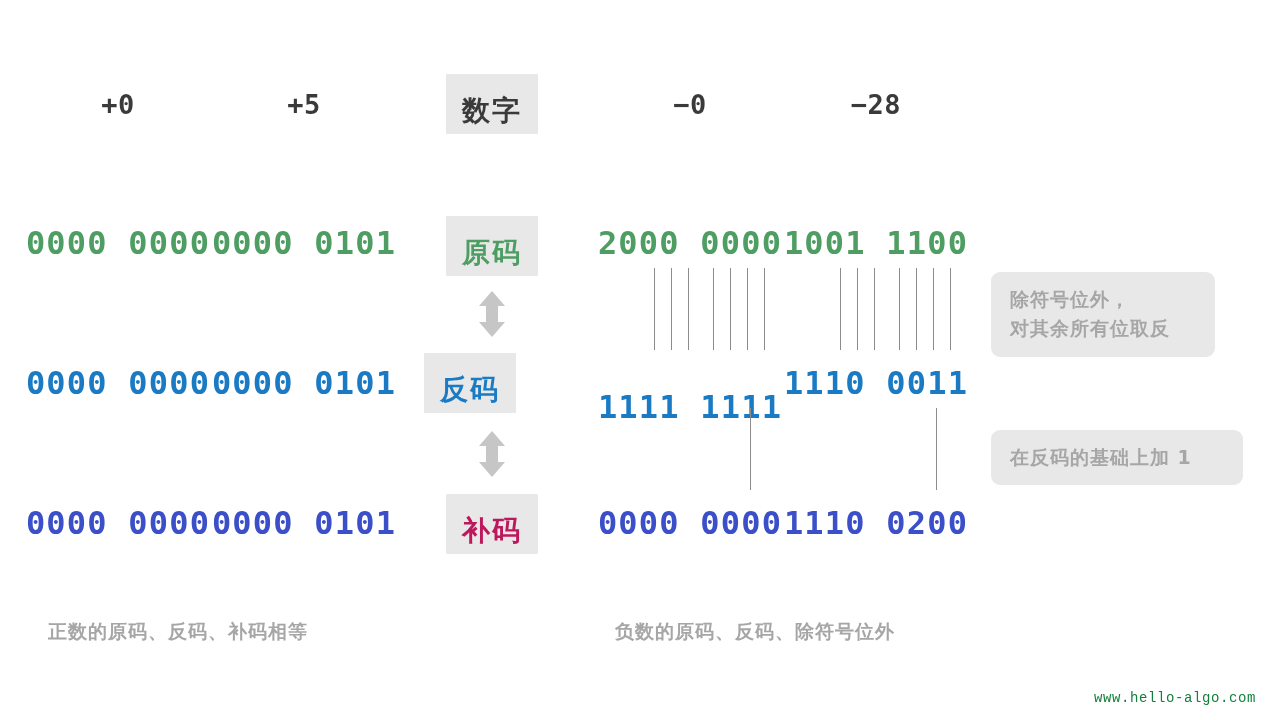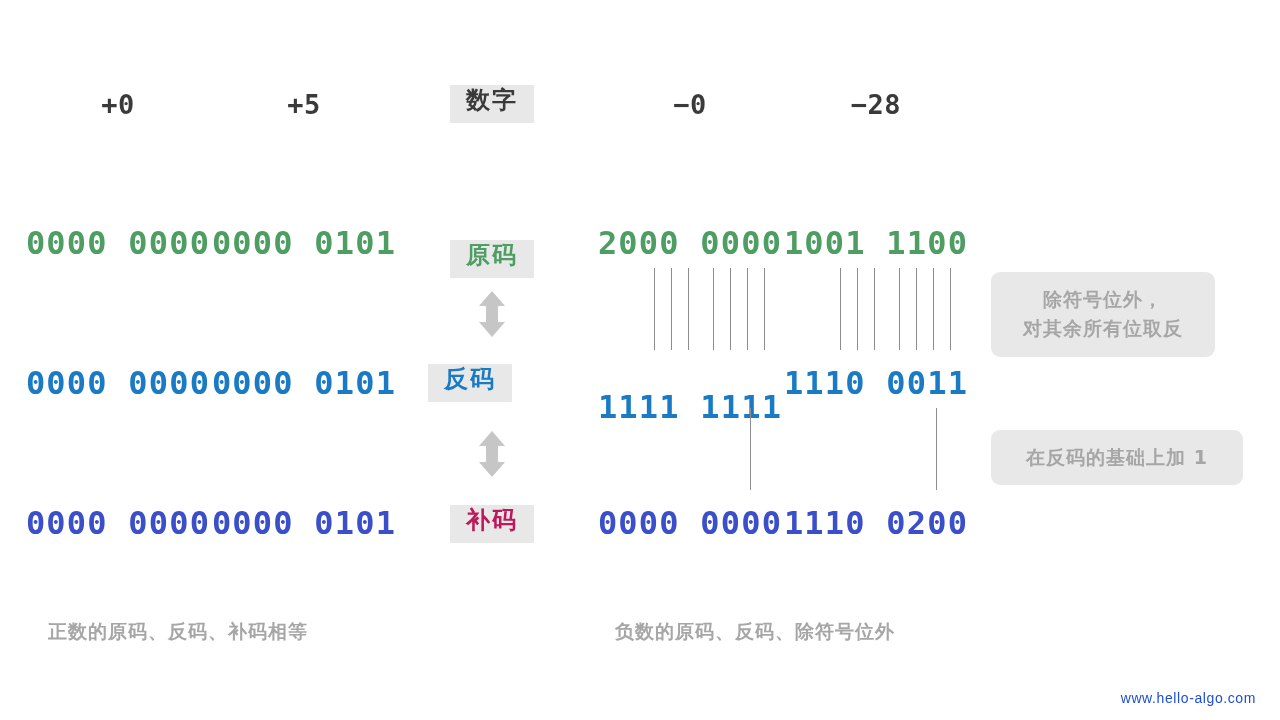--- a/index.html
+++ b/index.html
@@ -32,23 +32,23 @@
     font-size: 27px;
     font-weight: bold;
     color: #3a3a3a;
     letter-spacing: 0.5px;
   }
 
   
   .badge {
     background: #e8e8e8;
     border-radius: 1px;
-    font-size: 24px;
-    font-weight: bold;
-    padding: 3px 16px 9px 16px;
+    font-size: 28px;
+    font-weight: bold;
+    padding: 22px 16px 9px 16px;
     line-height: 1.05;
     letter-spacing: 2px;
   }
   .badge-dark  { color: #3a3a3a; }
   .badge-green { color: #4e9e63; }
   .badge-blue  { color: #1a7bc4; }
   .badge-indigo{ color: #be185d; }
 
   
   .bits {
@@ -80,40 +80,39 @@
     position: absolute;
     background: #e8e8e8;
     border-radius: 9px;
     color: #a6a6a6;
     font-size: 19px;
     font-weight: bold;
     line-height: 1.55;
     letter-spacing: 1px;
     padding: 13px 19px;
     white-space: pre-line;
-    text-align: center;
   }
 
   
   .caption {
     position: absolute;
     color: #a6a6a6;
     font-size: 19px;
     font-weight: bold;
     letter-spacing: 1px;
     white-space: pre;
   }
 
   
   .watermark {
     position: absolute;
     right: 24px;
     bottom: 14px;
-    color: #1d4ed8;
-    font-family: Liberation Sans, sans-serif;
+    color: #15803d;
+    font-family: Liberation Mono, monospace;
     font-size: 14px;
     letter-spacing: 0.6px;
   }
 </style>
 </head>
 <body>
 
 <div id="canvas">
 
   <div class="cell hdr-num" style="left:48px;  top:84px; width:140px; height:40px;">+0</div>
@@ -125,21 +124,21 @@
   </div>
 
   <div class="cell hdr-num" style="left:620px; top:84px; width:140px; height:40px;">−0</div>
 
   <div class="cell hdr-num" style="left:806px; top:84px; width:140px; height:40px;">−28</div>
 
   <div class="cell bits c-green" style="left:48px;  top:222px; width:140px; height:42px;">0000 0000</div>
 
   <div class="cell bits c-green" style="left:234px; top:222px; width:140px; height:42px;">0000 0101</div>
 
-  <div class="cell" style="left:422px; top:233px; width:140px; height:52px;justify-content:center;">
+  <div class="cell" style="left:422px; top:220px; width:140px; height:52px;justify-content:center;">
     <span class="badge badge-green">原码</span>
   </div>
 
   <div class="cell bits c-green" style="left:620px; top:222px; width:140px; height:42px;">2000 0000</div>
 
   <div class="cell bits c-green" style="left:806px; top:222px; width:140px; height:42px;">1001 1100</div>
 
   <div class="cell bits c-blue" style="left:48px;  top:362px; width:140px; height:42px;">0000 0000</div>
 
   <div class="cell bits c-blue" style="left:234px; top:362px; width:140px; height:42px;">0000 0101</div>

